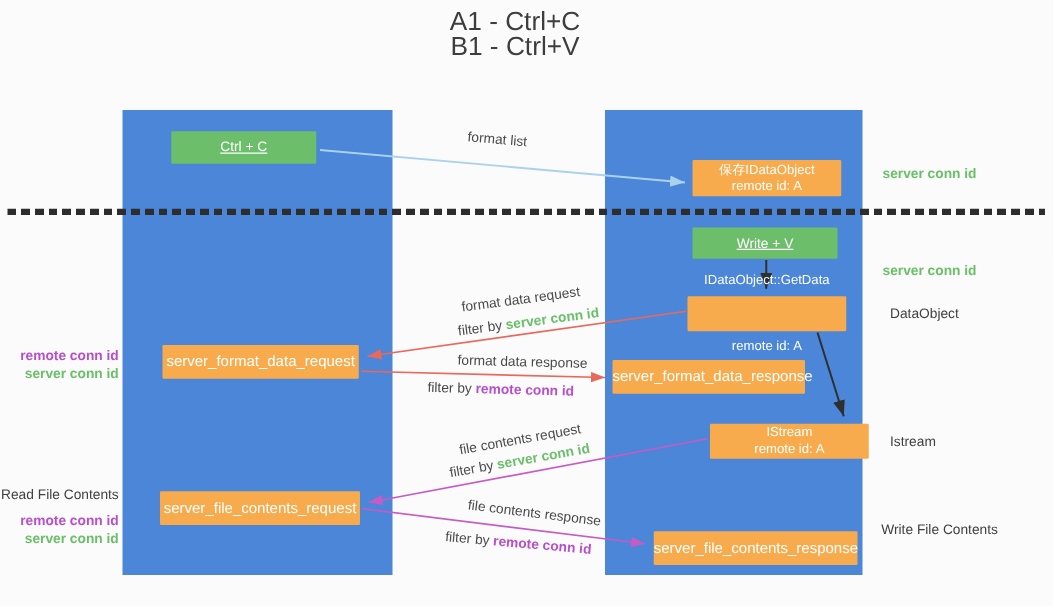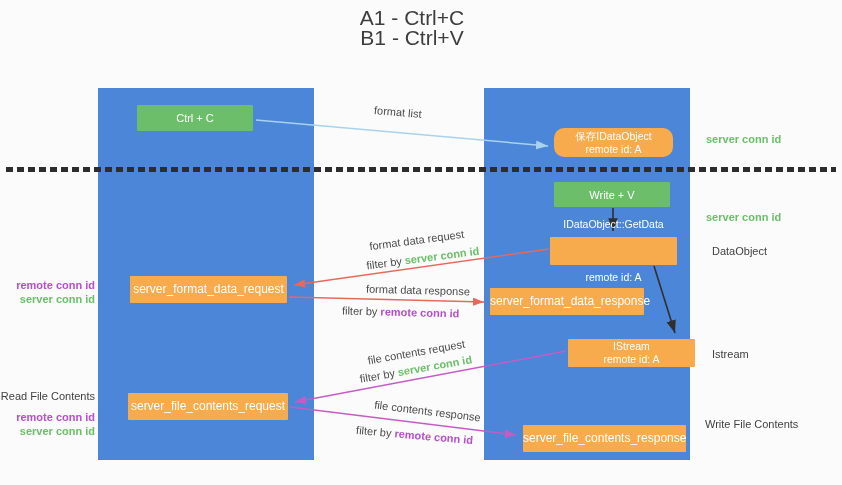--- a/index.html
+++ b/index.html
@@ -32,21 +32,21 @@
   .dotted{
     position:absolute;left:6px;top:167px;width:830px;height:5px;
     background:repeating-linear-gradient(90deg,#2d2d2d 0 7px,transparent 7px 11px);
   }
   svg.arrows{position:absolute;left:0;top:0;pointer-events:none;}
   .node{
     position:absolute;color:#fff;text-align:center;
     display:flex;flex-direction:column;justify-content:center;
     border-radius:1px;
   }
-  .node.green{background:#6dbe6b;font-size:11px;}
+  .node.green{background:#6dbe6b;font-size:11px;text-decoration:underline;}
   .node.orange{background:#f8ab4c;font-size:10.5px;line-height:13px;}
   .node.single{font-size:12px;}
   .slabel{position:absolute;font-size:11px;white-space:nowrap;}
   .green-t{color:#6abf69;font-weight:bold;}
   .purple-t{color:#b74ecb;font-weight:bold;}
   .dark-t{color:#3f3f3f;font-weight:normal;}
   .left-align{left:0;width:95px;text-align:right;}
   .alabel{
     position:absolute;font-size:11px;color:#4a4a4a;white-space:nowrap;
     transform-origin:center center;
@@ -97,21 +97,21 @@
     <line x1="289" y1="297" x2="484" y2="302" stroke="#e8695c" stroke-width="1.4" marker-end="url(#m-red)"></line>
     <line x1="654" y1="266" x2="675" y2="333" stroke="#2f2f2f" stroke-width="1.6" marker-end="url(#m-black)"></line>
     <line x1="566" y1="351" x2="295" y2="402" stroke="#c55cc5" stroke-width="1.4" marker-end="url(#m-mag)"></line>
     <line x1="290" y1="407" x2="516" y2="435" stroke="#c55cc5" stroke-width="1.4" marker-end="url(#m-mag)"></line>
   </svg>
 
   <div class="node green" style="left:137px;top:105px;width:116px;height:26px;">
     <div>Ctrl + C</div>
   </div>
 
-  <div class="node orange" style="left:554px;top:128px;width:119px;height:29px;border-radius:10px;">
+  <div class="node orange" style="left:554px;top:128px;width:119px;height:29px;">
     <div>保存IDataObject</div>
     <div>remote id: A</div>
   </div>
 
   <div class="node green" style="left:554px;top:182px;width:116px;height:25px;">
     <div>Write + V</div>
   </div>
 
   <div class="node orange" style="left:550px;top:237px;width:127px;height:28px;gap:40px;">
     <div>IDataObject::GetData</div>

